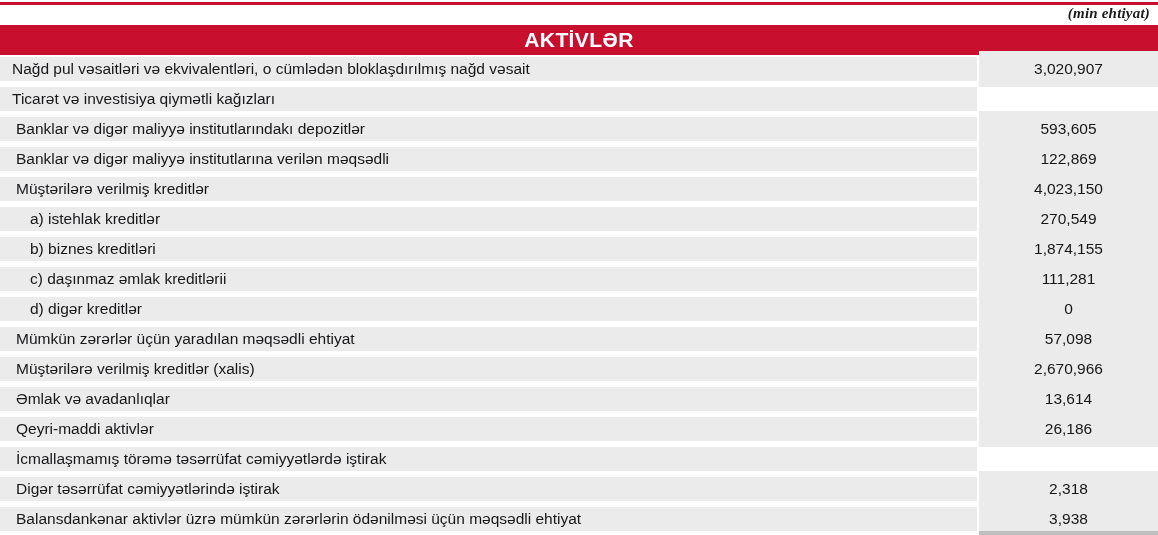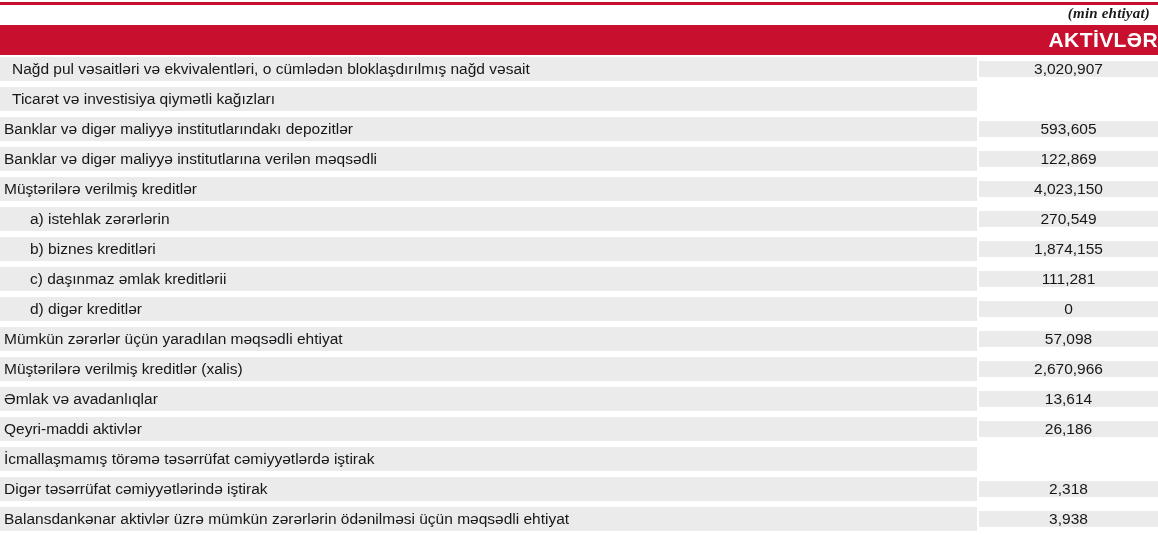--- a/index.html
+++ b/index.html
@@ -46,21 +46,21 @@
     left: 0;
     width: 1158px;
     height: 30px;
     background: #c8102e;
     color: #ffffff;
     font-size: 21px;
     font-weight: bold;
     letter-spacing: 0.4px;
     display: flex;
     align-items: center;
-    justify-content: flex-end;
+    justify-content: center;
   }
   .table {
     position: absolute;
     top: 57px;
     left: 0;
     width: 1158px;
   }
   .row {
     display: flex;
     height: 24px;
@@ -77,32 +77,32 @@
     font-size: 15.5px;
     color: #17171a;
     padding-left: 10px;
     box-sizing: border-box;
     white-space: nowrap;
     overflow: hidden;
   }
   .cell-value {
     width: 179px;
     margin-left: 2px;
-    height: 16px;
+    height: 36px;
     background: #ebebeb;
     display: flex;
     align-items: center;
     justify-content: center;
     font-size: 15.5px;
     color: #17171a;
     box-sizing: border-box;
   }
   
   .indent-1 .cell-label { padding-left: 12px; }
-  .indent-2 .cell-label { padding-left: 4px; }
+  .indent-2 .cell-label { padding-left: 16px; }
   .indent-3 .cell-label { padding-left: 30px; }
   .indent-4 .cell-label { padding-left: 16px; }
 
   .row.total .cell-label,
   .row.total .cell-value {
     background: #bfbfbf;
     font-weight: bold;
   }
   .row.total .cell-label { padding-left: 4px; }
 </style>
@@ -133,21 +133,21 @@
       </div>
       <div class="row indent-2">
         <div class="cell-label">Banklar və digər maliyyə institutlarına verilən məqsədli</div>
         <div class="cell-value">122,869</div>
       </div>
       <div class="row indent-2">
         <div class="cell-label">Müştərilərə verilmiş kreditlər</div>
         <div class="cell-value">4,023,150</div>
       </div>
       <div class="row indent-3">
-        <div class="cell-label">a) istehlak zərərlərin</div>
+        <div class="cell-label">a) istehlak kreditlər</div>
         <div class="cell-value">270,549</div>
       </div>
       <div class="row indent-3">
         <div class="cell-label">b) biznes kreditləri</div>
         <div class="cell-value">1,874,155</div>
       </div>
       <div class="row indent-3">
         <div class="cell-label">c) daşınmaz əmlak kreditlərii</div>
         <div class="cell-value">111,281</div>
       </div>

